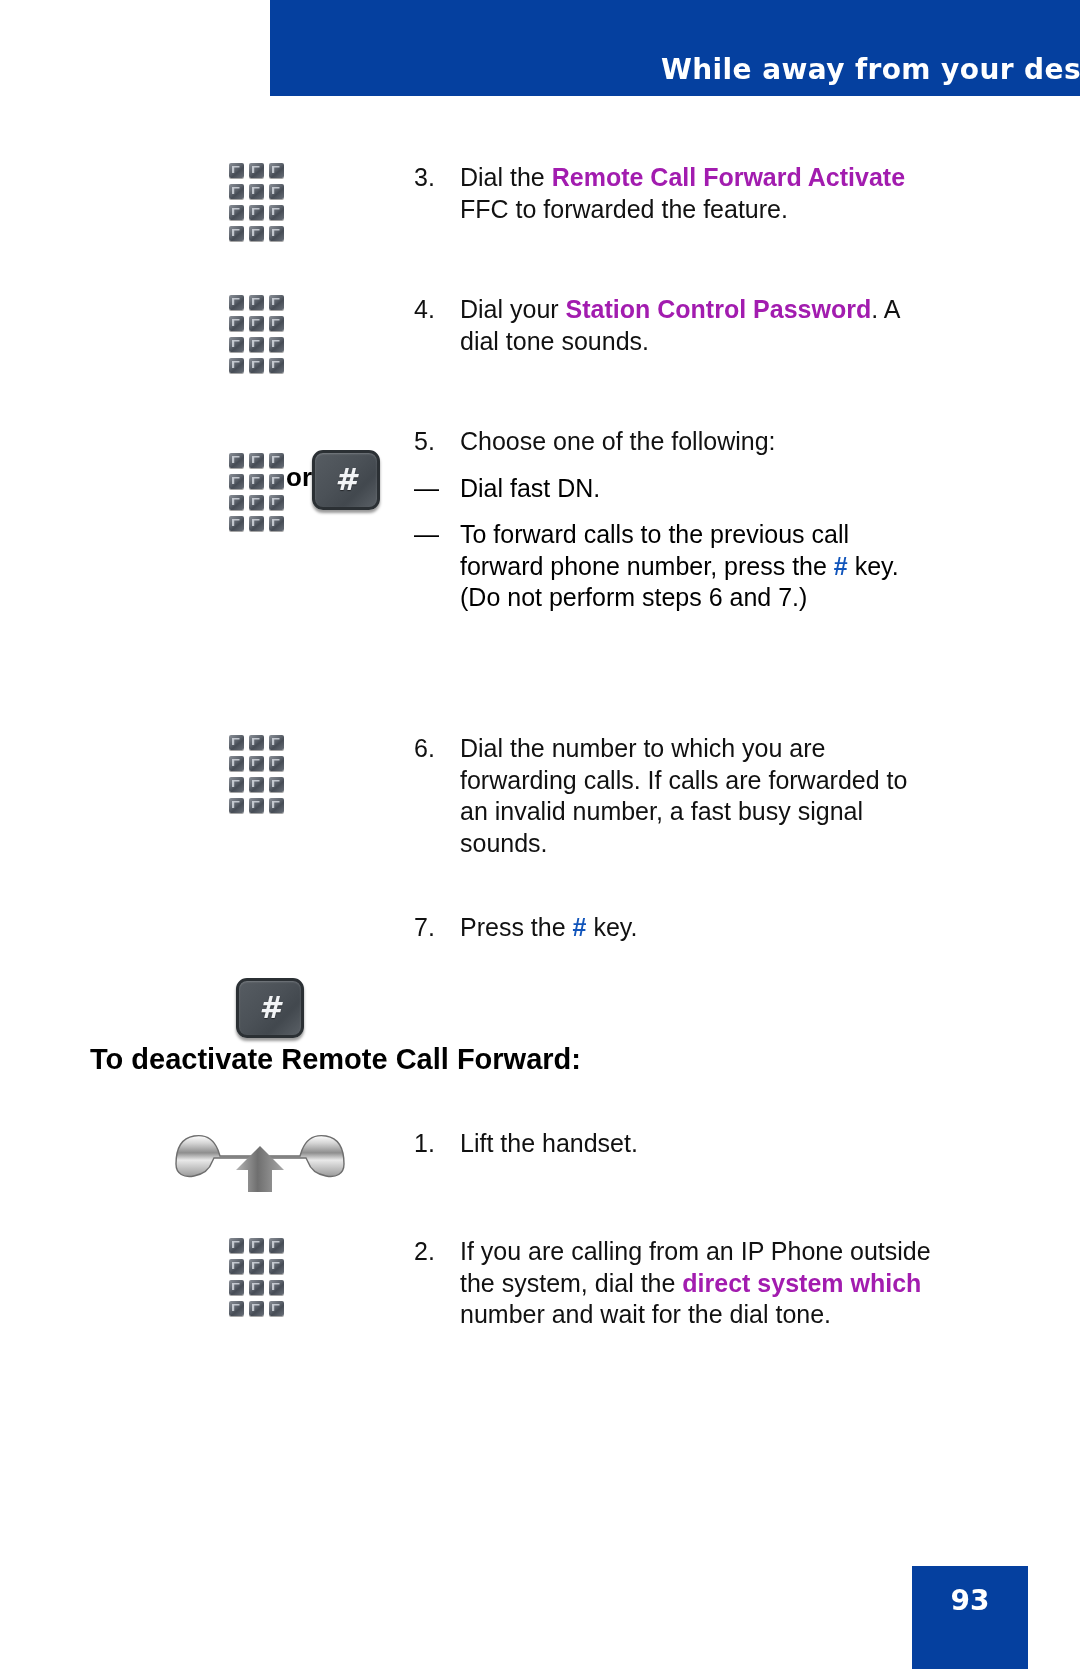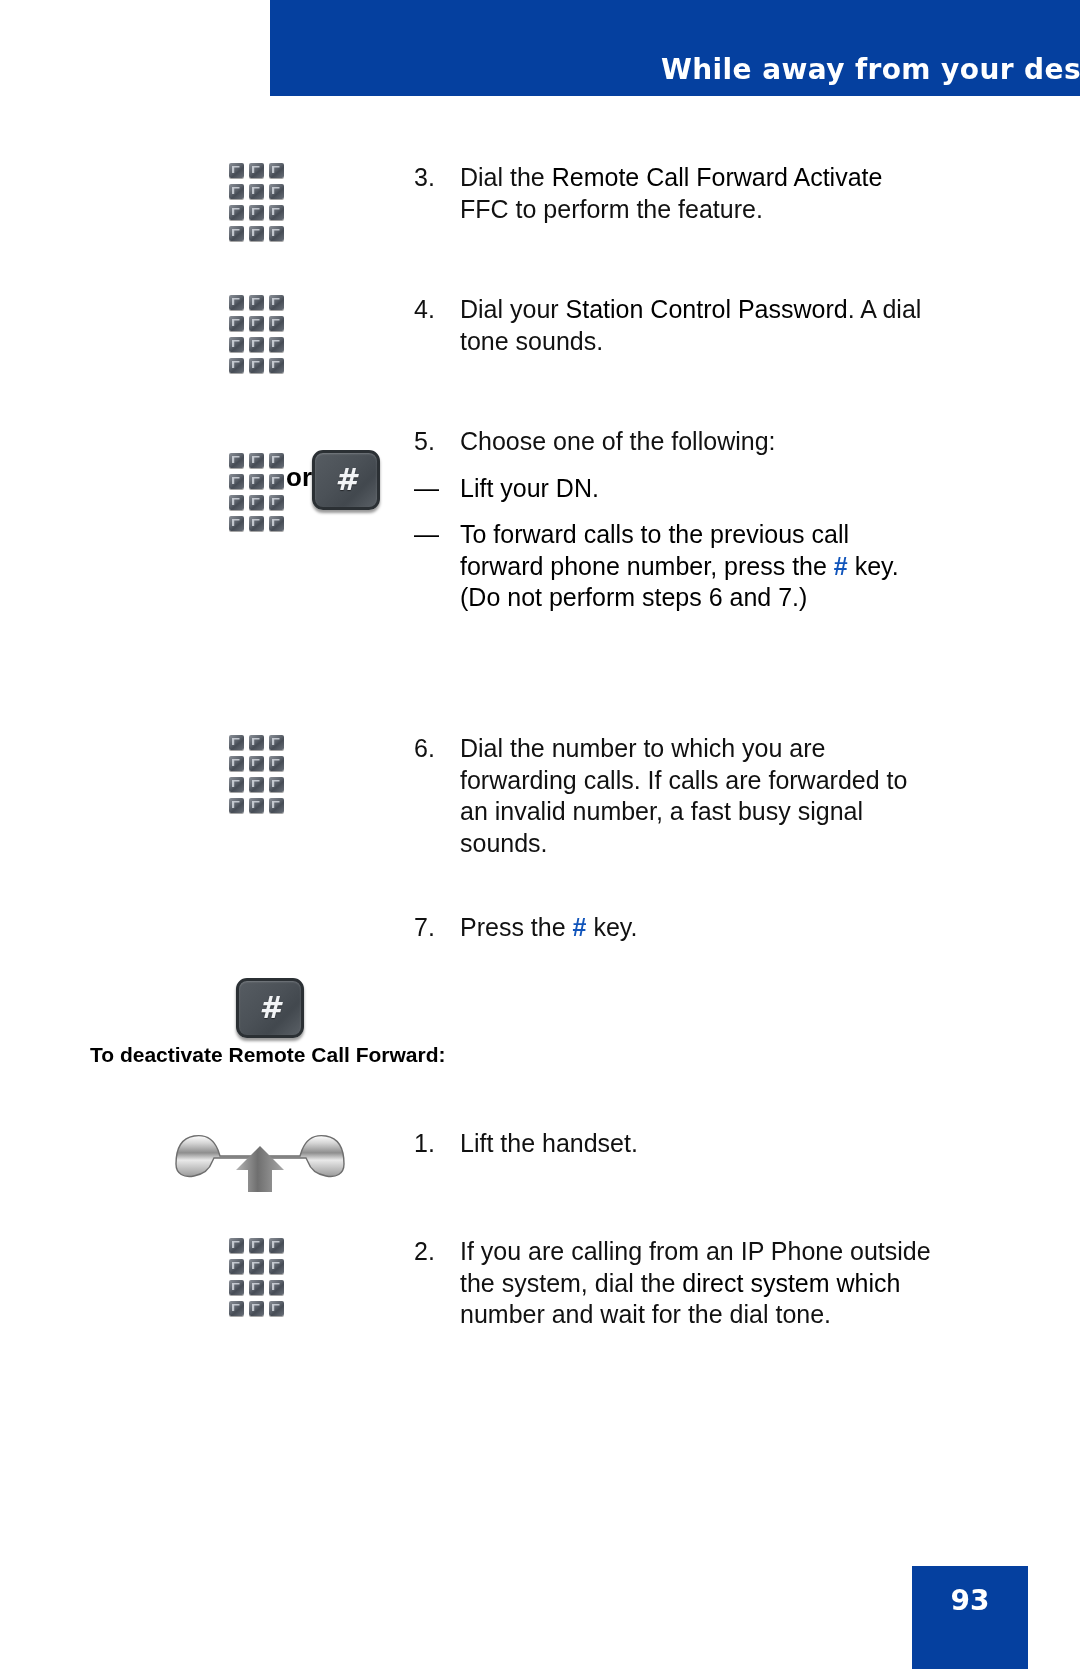--- a/index.html
+++ b/index.html
@@ -53,22 +53,22 @@
     font-size: 25px;
     line-height: 31.5px;
     color: #111;
   }
   .step-body {
     font-size: 25px;
     line-height: 31.5px;
     color: #111;
   }
   .b {
-    color: #000000;
-    font-weight: normal;
+    color: #a21caf;
+    font-weight: bold;
   }
   .hashblue {
     color: #1155bb;
     font-weight: bold;
   }
   .sub {
     display: flex;
     align-items: flex-start;
     margin-top: 15px;
   }
@@ -144,21 +144,21 @@
     font-weight: bold;
     font-style: italic;
     font-family: "DejaVu Sans", sans-serif;
     text-shadow: 0 1px 1px rgba(0,0,0,0.5);
     line-height: 1;
   }
 
   
   .section-heading {
     position: absolute;
-    font-size: 21px;
+    font-size: 29px;
     font-weight: bold;
     color: #000;
     white-space: nowrap;
   }
 
   
   .handset-wrap {
     position: absolute;
     width: 180px;
     height: 70px;
@@ -229,21 +229,21 @@
     <div class="kcell">
         <div class="kkey"></div>
       </div>
     <div class="kcell">
         <div class="kkey"></div>
       </div>
   </div>
 </div>
 <div class="text-col" style="left:414px; top:162px; width:520px;">
   <div class="step-num">3.</div>
-  <div class="step-body"><span>Dial the </span><span class="b">Remote Call Forward Activate</span><span> FFC to perform the feature.</span></div>
+  <div class="step-body"><span>Dial the </span><span class="b">Remote Call Forward Activate</span><span> FFC to forwarded the feature.</span></div>
 </div>
 
 <div class="icon-col" style="left:226px; top:292px;">
   <div class="keypad">
     <div class="kcell">
         <div class="kkey"></div>
       </div>
     <div class="kcell">
         <div class="kkey"></div>
       </div>
@@ -328,21 +328,21 @@
       <span>#</span>
     </div>
 </div>
 <div class="text-col" style="left:414px; top:426px; width:525px; display:block;">
   <div style="display:flex; align-items:flex-start;">
     <div class="step-num">5.</div>
     <div class="step-body">Choose one of the following:</div>
   </div>
   <div class="sub">
     <div class="dash">—</div>
-    <div class="subtext">Lift your DN.</div>
+    <div class="subtext">Dial fast DN.</div>
   </div>
   <div class="sub">
     <div class="dash">—</div>
     <div class="subtext"><span>To forward calls to the previous call forward phone number, press the </span><span class="hashblue">#</span><span> key. (Do not perform steps 6 and 7.)</span></div>
   </div>
 </div>
 
 <div class="icon-col" style="left:226px; top:732px;">
   <div class="keypad">
     <div class="kcell">

